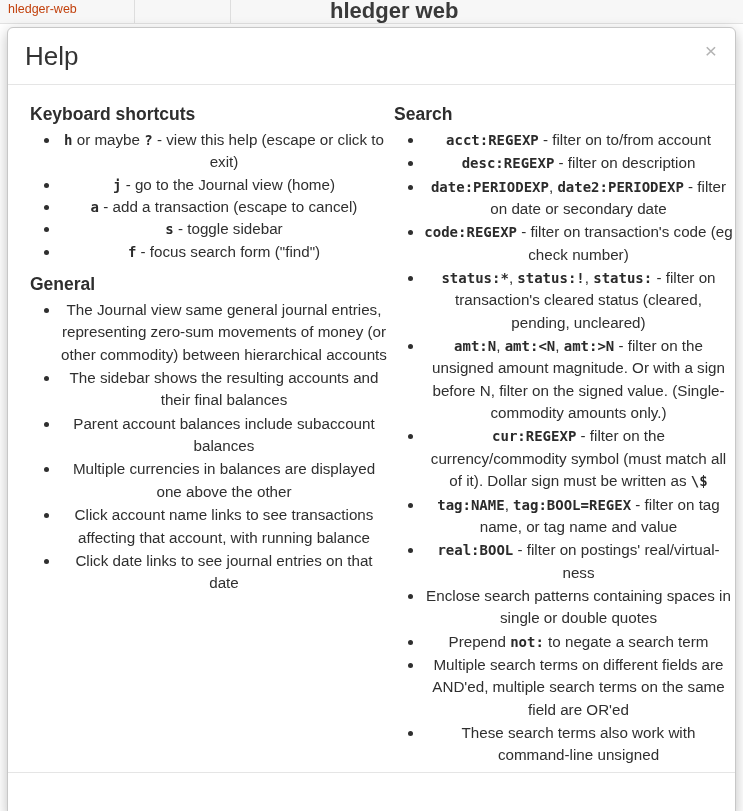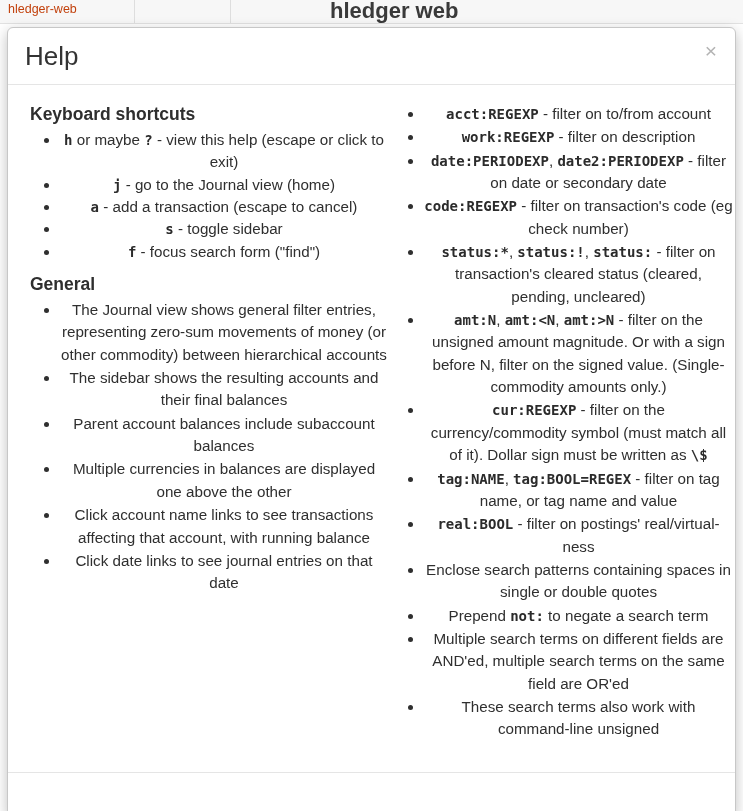--- a/index.html
+++ b/index.html
@@ -163,35 +163,36 @@
           <ul class="helplist tight">
             <li><span class="kbd">h</span> or maybe <span class="kbd">?</span> - view this help (escape or click to exit)</li>
             <li><span class="kbd">j</span> - go to the Journal view (home)</li>
             <li><span class="kbd">a</span> - add a transaction (escape to cancel)</li>
             <li><span class="kbd">s</span> - toggle sidebar</li>
             <li><span class="kbd">f</span> - focus search form ("find")</li>
           </ul>
 
           <h4 class="section">General</h4>
           <ul class="helplist">
-            <li>The Journal view shows general filter entries, representing zero-sum movements of money (or other commodity) between hierarchical accounts</li>
+            <li>The Journal view same general journal entries, representing zero-sum movements of money (or other commodity) between hierarchical accounts</li>
             <li>The sidebar shows the resulting accounts and their final balances</li>
             <li>Parent account balances include subaccount balances</li>
             <li>Multiple currencies in balances are displayed one above the other</li>
             <li>Click account name links to see transactions affecting that account, with running balance</li>
             <li>Click date links to see journal entries on that date</li>
           </ul>
 
         </div>
 
         <div class="col-right">
 
+          <h4 class="section first">Search</h4>
           <ul class="helplist right-list">
             <li><span class="kbd">acct:REGEXP</span> - filter on to/from account</li>
-            <li><span class="kbd">work:REGEXP</span> - filter on description</li>
+            <li><span class="kbd">desc:REGEXP</span> - filter on description</li>
             <li><span class="kbd">date:PERIODEXP</span>, <span class="kbd">date2:PERIODEXP</span> - filter on date or secondary date</li>
             <li><span class="kbd">code:REGEXP</span> - filter on transaction's code (eg check number)</li>
             <li><span class="kbd">status:*</span>, <span class="kbd">status:!</span>, <span class="kbd">status:</span> - filter on transaction's cleared status (cleared, pending, uncleared)</li>
             <li><span class="kbd">amt:N</span>, <span class="kbd">amt:&lt;N</span>, <span class="kbd">amt:&gt;N</span> - filter on the unsigned amount magnitude. Or with a sign before N, filter on the signed value. (Single-commodity amounts only.)</li>
             <li><span class="kbd">cur:REGEXP</span> - filter on the currency/commodity symbol (must match all of it). Dollar sign must be written as <span class="kbd">\$</span></li>
             <li><span class="kbd">tag:NAME</span>, <span class="kbd">tag:BOOL=REGEX</span> - filter on tag name, or tag name and value</li>
             <li><span class="kbd">real:BOOL</span> - filter on postings' real/virtual-ness</li>
             <li>Enclose search patterns containing spaces in single or double quotes</li>
             <li>Prepend <span class="kbd">not:</span> to negate a search term</li>
             <li>Multiple search terms on different fields are AND'ed, multiple search terms on the same field are OR'ed</li>

